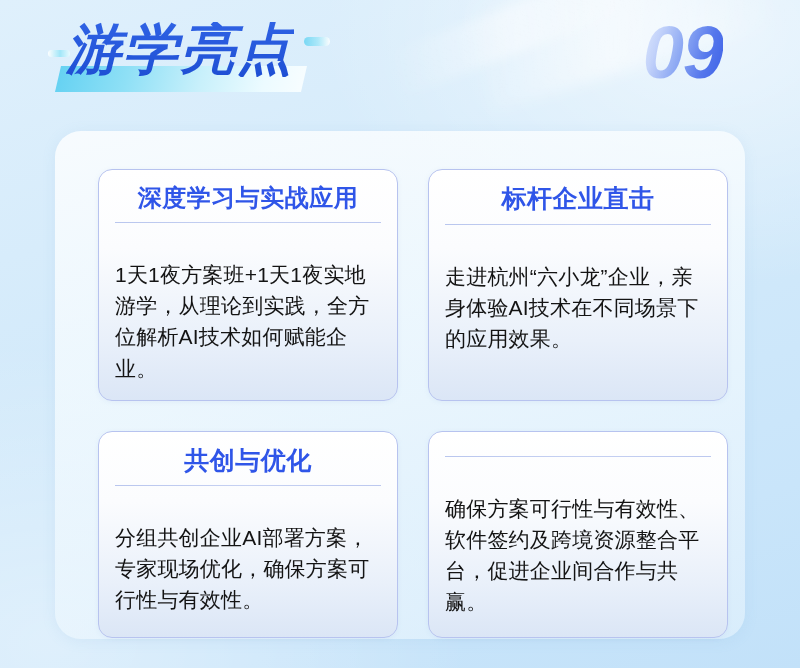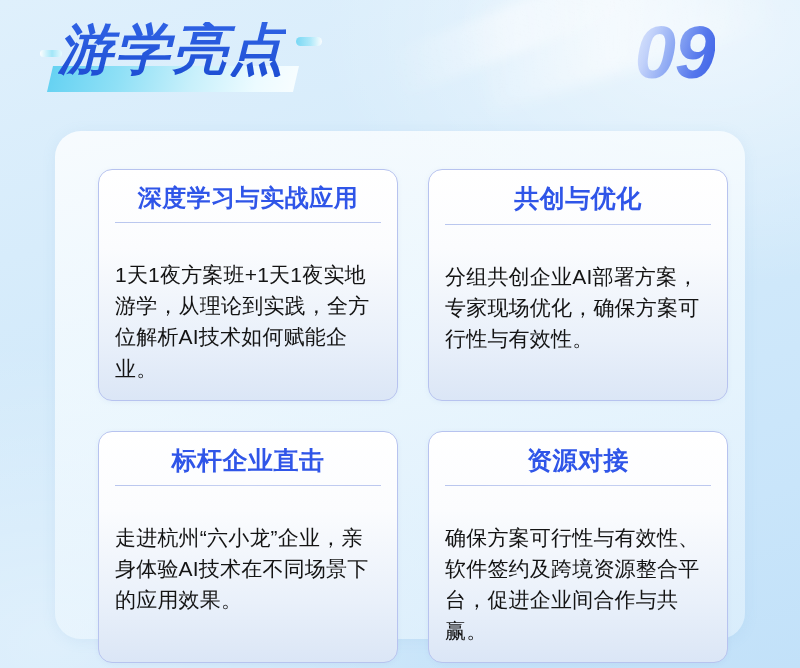--- a/index.html
+++ b/index.html
@@ -45,21 +45,21 @@
     height: 46px;
     background: linear-gradient(100deg, rgba(255,255,255,0) 0%, rgba(255,255,255,0.42) 50%, rgba(255,255,255,0) 100%);
     transform: rotate(-21deg);
     filter: blur(5px);
     pointer-events: none;
   }
 
   
   .header {
     position: absolute;
-    left: 0; top: 0;
+    left: 8px; top: 0;
     width: 759px;
     height: 125px;
     text-align: center;
   }
 
   .title-underline {
     position: absolute;
     left: 50px;
     top: 66px;
     width: 246px;
@@ -204,34 +204,33 @@
 
   <div class="panel">
     <div class="cards">
 
       <div class="card c1 tall">
         <div class="card-title">深度学习与实战应用</div>
         <div class="card-divider"></div>
         <div class="card-body">1天1夜方案班+1天1夜实地游学，从理论到实践，全方位解析AI技术如何赋能企业。</div>
       </div>
 
+      <div class="card c2 short">
+        <div class="card-title">标杆企业直击</div>
+        <div class="card-divider"></div>
+        <div class="card-body">走进杭州“六小龙”企业，亲身体验AI技术在不同场景下的应用效果。</div>
+      </div>
+
       <div class="card c3 short">
         <div class="card-title">共创与优化</div>
         <div class="card-divider"></div>
         <div class="card-body">分组共创企业AI部署方案，专家现场优化，确保方案可行性与有效性。</div>
       </div>
 
-      <div class="card c2 short">
-        <div class="card-title">标杆企业直击</div>
-        <div class="card-divider"></div>
-        <div class="card-body">走进杭州“六小龙”企业，亲身体验AI技术在不同场景下的应用效果。</div>
-      </div>
-
       <div class="card c4 tall">
-        <div class="card-title">资源对接</div>
         <div class="card-divider"></div>
         <div class="card-body">确保方案可行性与有效性、软件签约及跨境资源整合平台，促进企业间合作与共赢。</div>
       </div>
 
     </div>
   </div>
 
 </div>
 
 </body></html>

